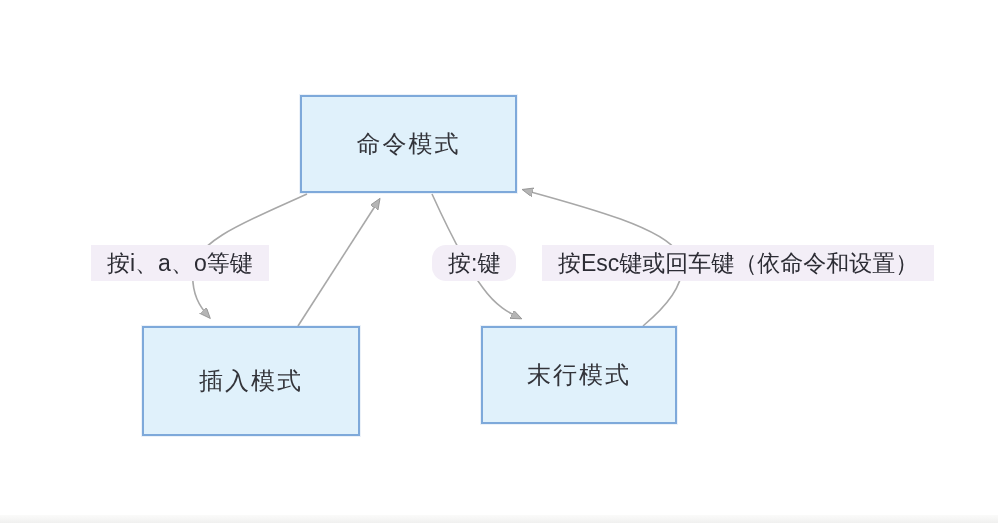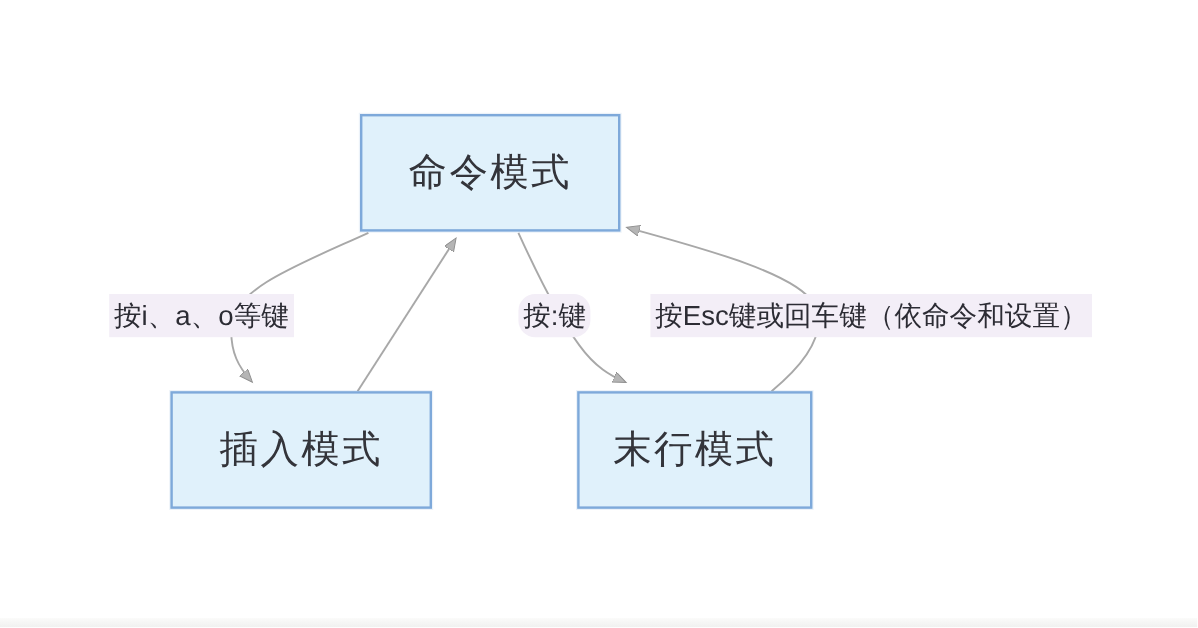--- a/index.html
+++ b/index.html
@@ -12,32 +12,32 @@
   }
   .edge-layer{
     position:absolute;left:0;top:0;width:998px;height:523px;
   }
   .node{
     position:absolute;
     background:#e0f1fb;
     border:2px solid #7ea9da;
     box-shadow:0 0 0 1px rgba(126,169,218,0.15);
     display:flex;align-items:center;justify-content:center;
-    font-size:32px;color:#33343a;letter-spacing:2px;
+    font-size:24px;color:#33343a;letter-spacing:2px;
     box-sizing:border-box;
   }
   .node-command{left:300px;top:95px;width:217px;height:98px;}
-  .node-insert{left:142px;top:326px;width:218px;height:98px;}
+  .node-insert{left:142px;top:326px;width:218px;height:110px;}
   .node-lastline{left:481px;top:326px;width:196px;height:98px;}
   .edge-label{
     position:absolute;
     background:#f3eef7;
     color:#2c2c34;
     font-size:23px;
-    padding:3px 4px;
+    padding:3px 16px;
     white-space:nowrap;
     line-height:30px;
   }
   .label-to-insert{left:91px;top:245px;}
   .label-to-command-esc{left:309px;top:245px;}
   .label-to-lastline{left:432px;top:245px;border-radius:14px;}
   .label-to-command-enter{left:542px;top:245px;}
   .bottom-strip{
     position:absolute;left:0;bottom:0;width:998px;height:8px;
     background:linear-gradient(#fbfbfa,#f0f0ef);

